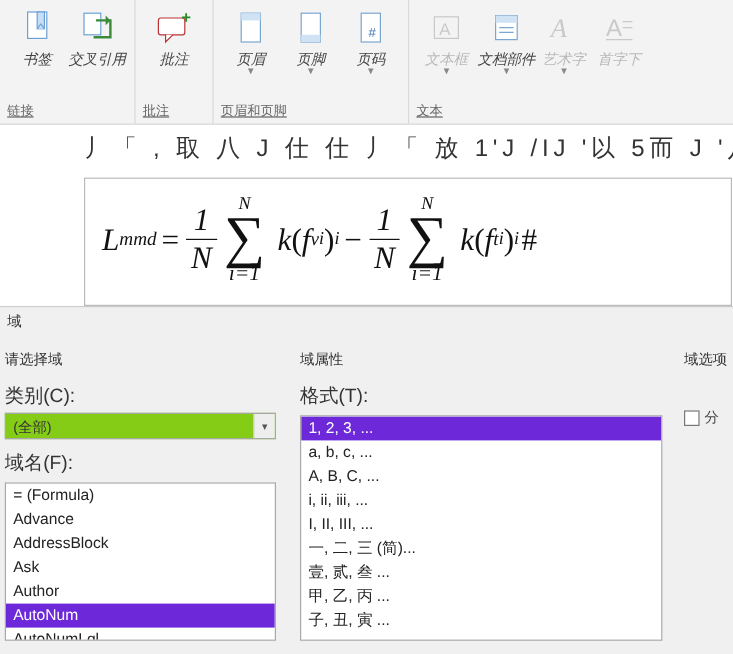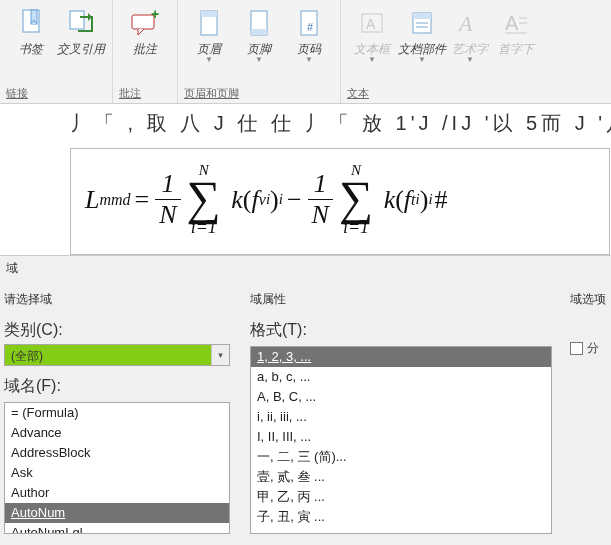--- a/index.html
+++ b/index.html
@@ -180,21 +180,21 @@
   }
   .listbox {
     border: 1px solid #a8a8a8;
     background: #fff;
     overflow: hidden;
     font-size: 13px;
     color: #222;
     line-height: 20px;
   }
   .listbox .item { padding: 0 6px; white-space: nowrap; }
-  .listbox .item.selected { background: #737373; color: #fff; text-decoration: underline; }
+  .listbox .item.selected { background: #6d28d9; color: #fff; }
   .left .listbox { height: 132px; margin-top: 2px; }
   .mid  .listbox { height: 188px; margin-top: 2px; }
   .checkbox-row { display: flex; align-items: center; gap: 4px; margin-top: 22px; }
   .checkbox {
     width: 13px; height: 13px; border: 1px solid #777; background: #fff;
   }
 </style>
 </head>
 <body>
 

